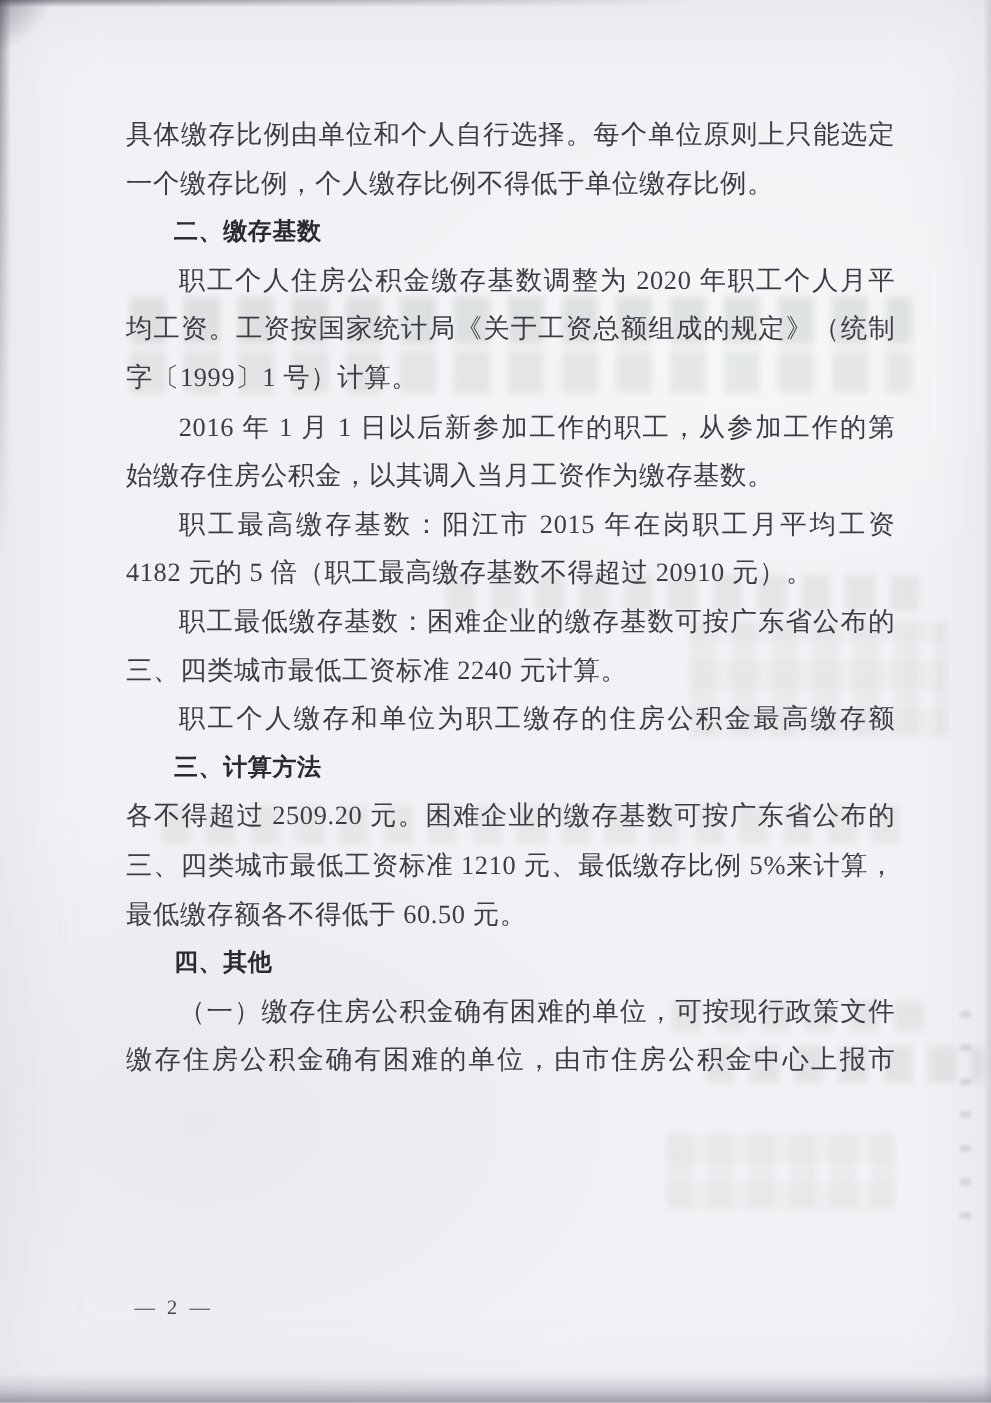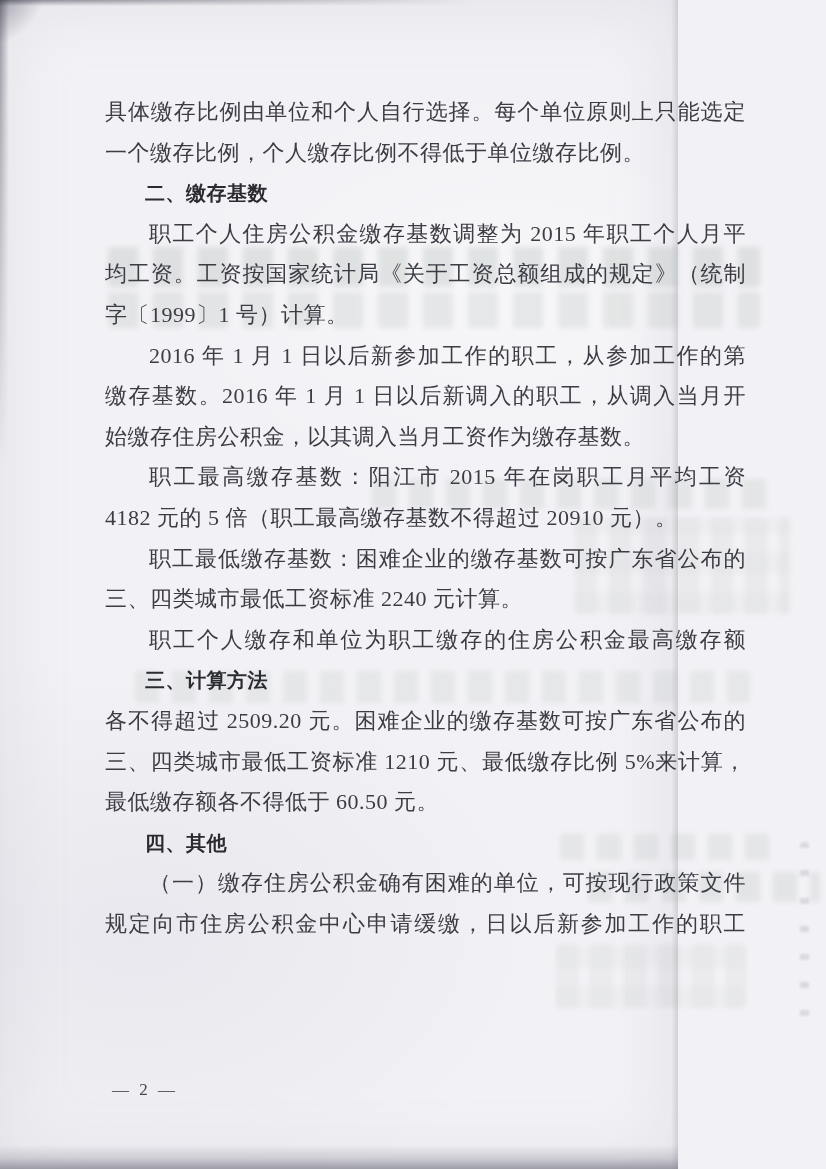--- a/index.html
+++ b/index.html
@@ -3,21 +3,21 @@
 <meta charset="utf-8">
 <style>
   html, body {
     margin: 0; padding: 0;
     width: 826px; height: 1169px;
     overflow: hidden;
     background: #f2f1f5;
   }
   .page {
     position: relative;
-    width: 678px; height: 1169px;
+    width: 826px; height: 1169px;
     background:
       radial-gradient(ellipse 500px 300px at 75% 25%, rgba(255,255,255,0.35), rgba(255,255,255,0) 70%),
       radial-gradient(ellipse 600px 400px at 20% 80%, rgba(222,221,230,0.45), rgba(222,221,230,0) 70%),
       #f2f1f5;
     box-shadow: inset 0 0 70px rgba(150,150,165,0.18);
     font-family: "Liberation Serif", "DejaVu Serif", serif;
   }
 
   
   .edge-top {
@@ -115,35 +115,34 @@
   <div class="ghost row" style="left:135px; top:671px; width:615px; height:32px; opacity:0.36;"></div>
   <div class="ghost row" style="left:560px; top:834px; width:215px; height:26px; opacity:0.4;"></div>
   <div class="ghost row" style="left:588px; top:872px; width:232px; height:30px; opacity:0.45;"></div>
   <div class="ghost patch" style="left:556px; top:944px; width:190px; height:64px; opacity:0.32;"></div>
   <div class="ghost marks" style="left:800px; top:842px; width:9px; height:180px; opacity:0.5;"></div>
 
   <div class="doc">
     <div class="line">具体缴存比例由单位和个人自行选择。每个单位原则上只能选定</div>
     <div class="line end">一个缴存比例，个人缴存比例不得低于单位缴存比例。</div>
     <div class="line h ind">二、缴存基数</div>
-    <div class="line ind">职工个人住房公积金缴存基数调整为 2015 年职工个人月平</div>
+    <div class="line ind">职工个人住房公积金缴存基数调整为 2020 年职工个人月平</div>
     <div class="line">均工资。工资按国家统计局《关于工资总额组成的规定》（统制</div>
     <div class="line end">字〔1999〕1 号）计算。</div>
     <div class="line ind">2016 年 1 月 1 日以后新参加工作的职工，从参加工作的第</div>
-    <div class="line">缴存基数。2016 年 1 月 1 日以后新调入的职工，从调入当月开</div>
     <div class="line end">始缴存住房公积金，以其调入当月工资作为缴存基数。</div>
     <div class="line ind">职工最高缴存基数：阳江市 2015 年在岗职工月平均工资</div>
     <div class="line end">4182 元的 5 倍（职工最高缴存基数不得超过 20910 元）。</div>
     <div class="line ind">职工最低缴存基数：困难企业的缴存基数可按广东省公布的</div>
     <div class="line end">三、四类城市最低工资标准 2240 元计算。</div>
     <div class="line ind">职工个人缴存和单位为职工缴存的住房公积金最高缴存额</div>
     <div class="line h ind">三、计算方法</div>
     <div class="line">各不得超过 2509.20 元。困难企业的缴存基数可按广东省公布的</div>
     <div class="line">三、四类城市最低工资标准 1210 元、最低缴存比例 5%来计算，</div>
     <div class="line end">最低缴存额各不得低于 60.50 元。</div>
     <div class="line h ind">四、其他</div>
     <div class="line ind">（一）缴存住房公积金确有困难的单位，可按现行政策文件</div>
-    <div class="line">规定向市住房公积金中心申请缓缴，日以后新参加工作的职工</div>
+    <div class="line">缴存住房公积金确有困难的单位，由市住房公积金中心上报市</div>
   </div>
 
   <div class="page-number">— 2 —</div>
 
 </div>
 
 </body></html>

